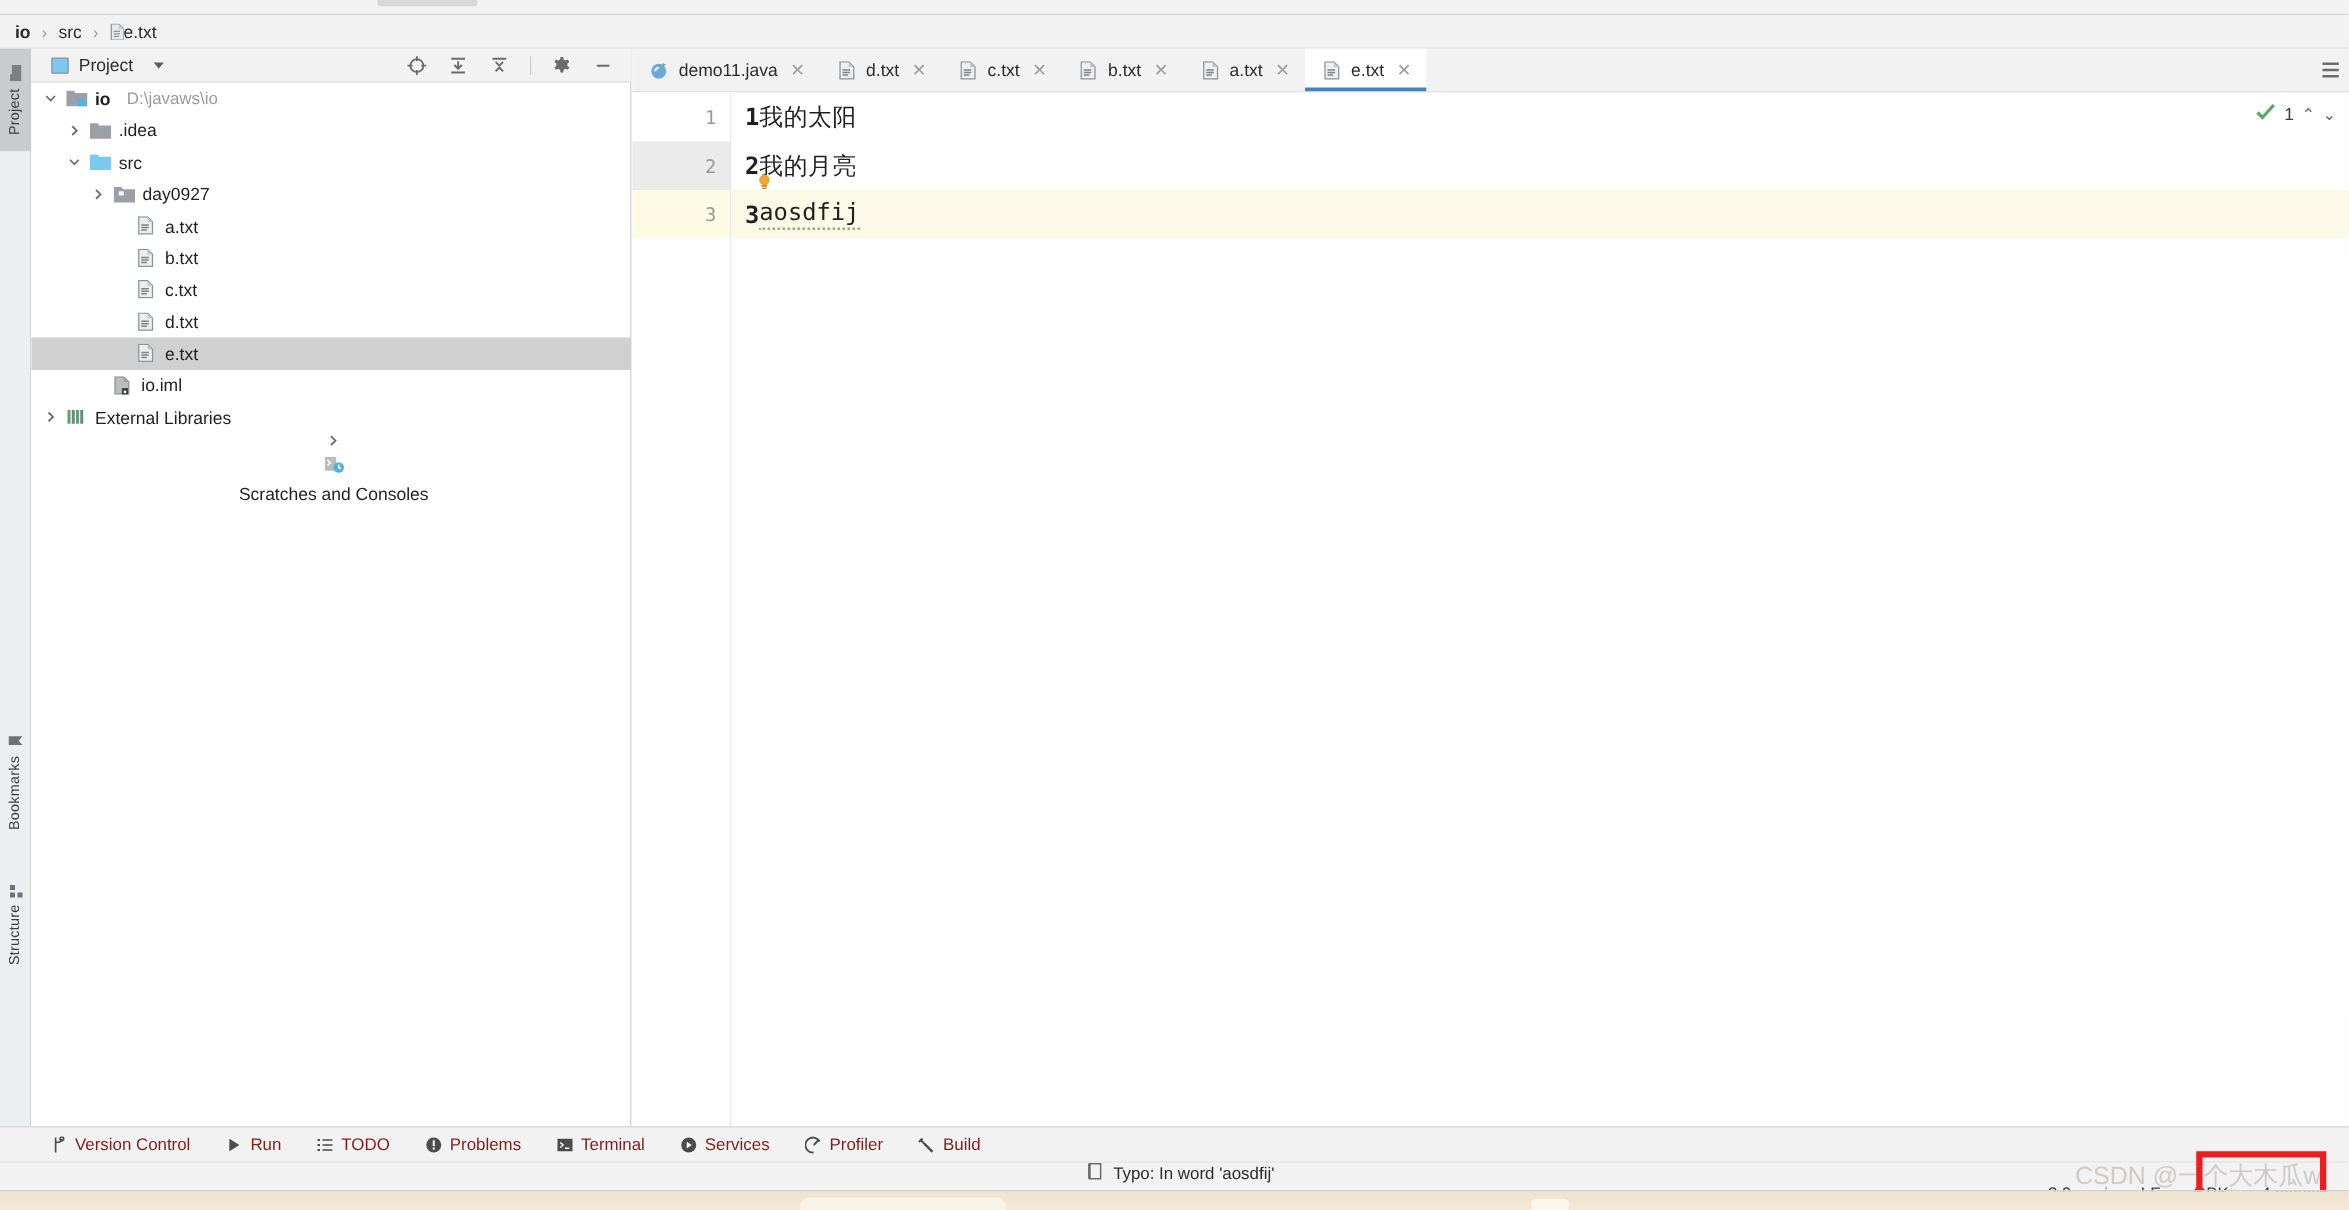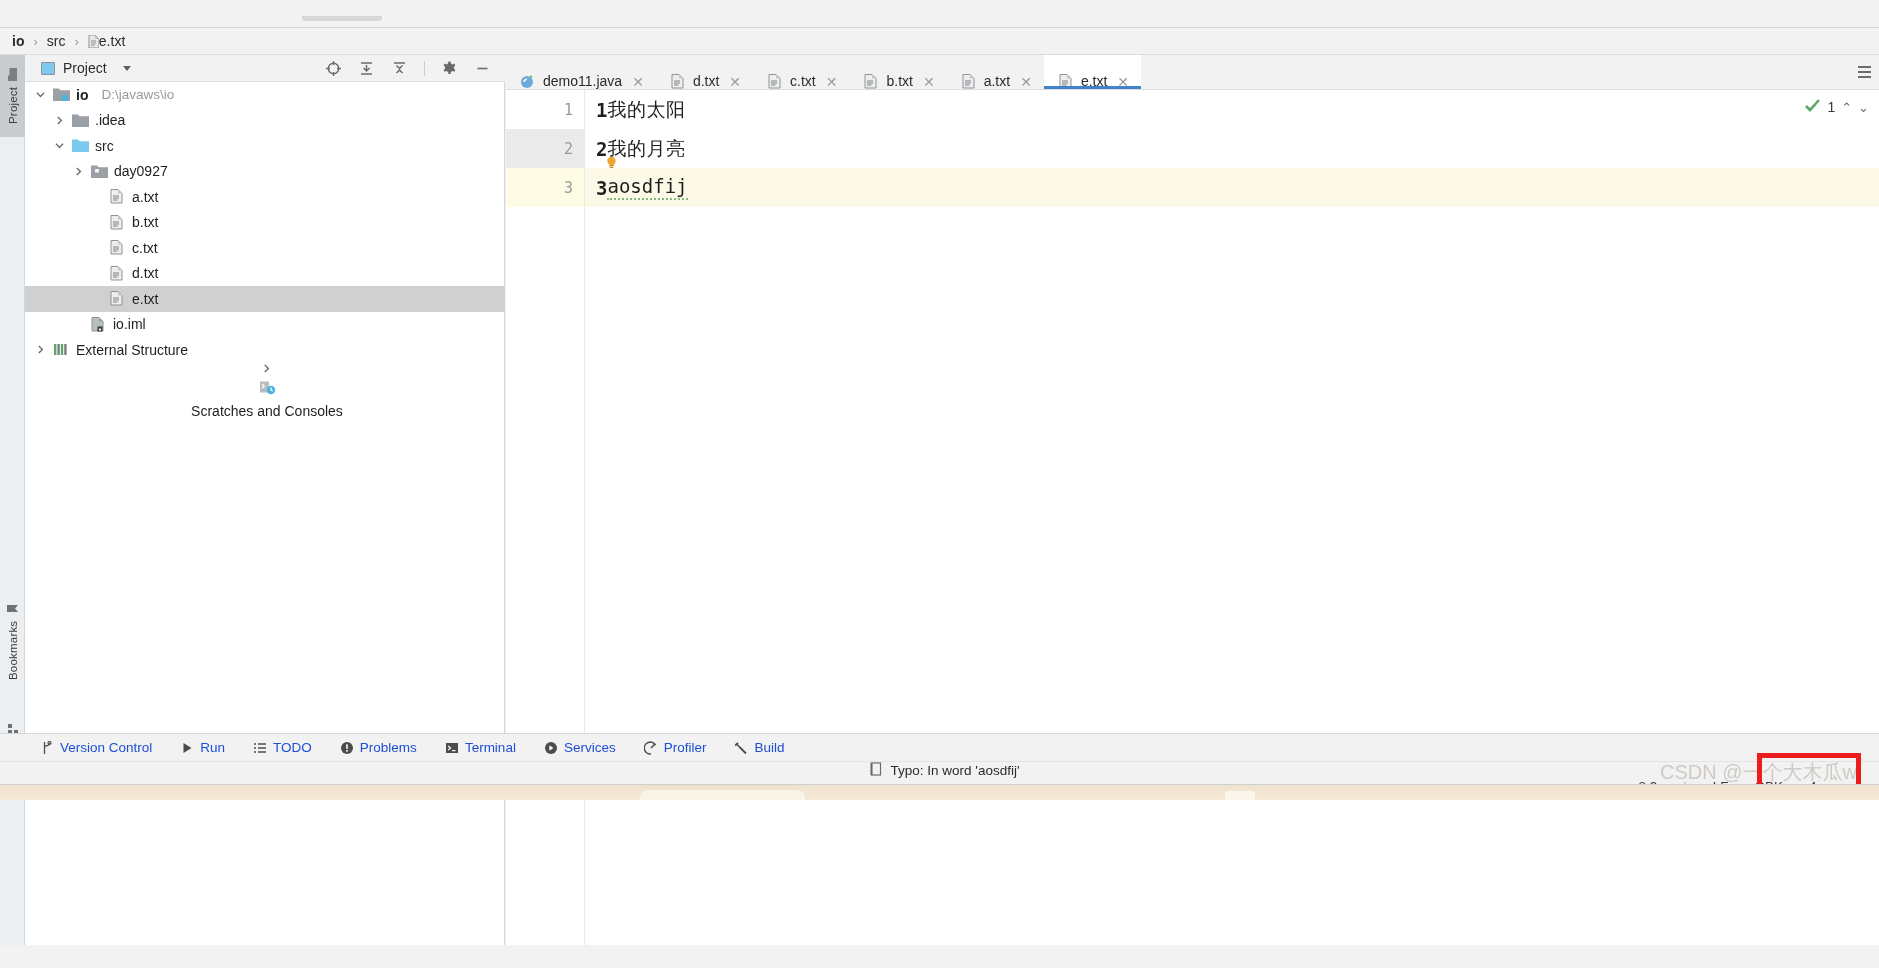--- a/index.html
+++ b/index.html
@@ -2,21 +2,21 @@
 <html><head>
 <meta charset="utf-8">
 <style>
   * { box-sizing: border-box; margin: 0; padding: 0; }
   html, body {
     width: 1879px; height: 968px;
     font-family: "Liberation Sans", sans-serif;
     background: #f2f2f2;
     overflow: hidden;
   }
-  .app { position: relative; width: 1879px; height: 784px; background: #f2f2f2; margin-top: 16px; }
+  .app { position: relative; width: 1879px; height: 968px; background: #f2f2f2; }
 
   
   .top-strip {
     position: absolute; left: 0; top: 0; width: 1879px; height: 12px;
     background: #f2f2f2; border-bottom: 1px solid #d6d6d6;
   }
   .top-strip-pill {
     position: absolute; left: 302px; top: 0px; width: 80px; height: 5px;
     background: #d8d8d8; border-radius: 0 0 3px 3px;
   }
@@ -92,21 +92,21 @@
   .tpath { color: #9a9a9a; margin-left: 7px; font-size: 13.5px; }
 
   
   .editor-area { position: absolute; left: 506px; top: 39px; right: 0; height: 890px; background: #ffffff; }
   .tabbar {
     position: absolute; left: 0; top: 0; right: 0; height: 35px;
     background: #f2f2f2; display: flex; align-items: stretch;
     border-bottom: 1px solid #dcdcdc;
   }
   .tab {
-    display: flex; align-items: flex-end; gap: 8px;
+    display: flex; align-items: center; gap: 8px;
     padding: 0 12px 0 14px; font-size: 14px; color: #2b2b2b;
     position: relative; cursor: pointer; background: transparent;
   }
   .tab.active { background: #ffffff; }
   .tab.active::after {
     content: ""; position: absolute; left: 0; right: 0; bottom: 0;
     height: 3px; background: #4083c9;
   }
   .tab-close { color: #9c9c9c; font-size: 14px; line-height: 1; margin-left: 2px; }
   .tab-ico { width: 15px; height: 15px; flex: 0 0 15px; }
@@ -151,21 +151,21 @@
     font-size: 14px; color: #3a3a3a;
   }
   .chev { color: #6b6b6b; font-size: 13px; line-height: 1; }
 
   
   .bottom-bar {
     position: absolute; left: 0; bottom: 39px; width: 1879px; height: 28px;
     background: #f2f2f2; border-top: 1px solid #d6d6d6;
     display: flex; align-items: center; padding-left: 40px; gap: 28px;
   }
-  .bb-item { display: flex; align-items: center; gap: 6px; font-size: 13.5px; color: #1d4ed8; cursor: pointer; }
+  .bb-item { display: flex; align-items: center; gap: 6px; font-size: 13.5px; color: #7f1d1d; cursor: pointer; }
   .bb-ico { width: 14px; height: 14px; flex: 0 0 14px; }
 
   
   .status-bar {
     position: absolute; left: 0; bottom: 16px; width: 1879px; height: 23px;
     background: #f2f2f2; display: flex; align-items: center;
     border-top: 1px solid #e3e3e3; padding-left: 10px; flex-direction: column;
   }
   .sb-msg { display:flex; align-items:center; gap:8px; font-size: 13.5px; color: #2b2b2b; }
   .sb-right { margin-left: auto; display:flex; align-items:center; gap: 26px; padding-right: 16px;
@@ -399,21 +399,21 @@
             <svg width="11" height="11" viewBox="0 0 11 11">
               <path d="M3.8 2l3.6 3.5L3.8 9" stroke="#6b6b6b" stroke-width="1.4" fill="none"></path>
             </svg>
           </span>
           <span class="tico"><svg width="17" height="15" viewBox="0 0 17 15">
               <rect x="1" y="2" width="2.4" height="11" fill="#59a869"></rect>
               <rect x="4.4" y="2" width="2.4" height="11" fill="#7a7f83"></rect>
               <rect x="7.8" y="2" width="2.4" height="11" fill="#59a869"></rect>
               <rect x="11.2" y="2" width="2.4" height="11" fill="#7a7f83"></rect>
             </svg></span>
-          <span class="tlabel">External Structure</span>
+          <span class="tlabel">External Libraries</span>
         </div>
         <div class="tnode" style="padding-left: 10px; flex-direction: column;">
           <span class="twist">
             <svg width="11" height="11" viewBox="0 0 11 11">
               <path d="M3.8 2l3.6 3.5L3.8 9" stroke="#6b6b6b" stroke-width="1.4" fill="none"></path>
             </svg>
           </span>
           <span class="tico"><svg width="17" height="15" viewBox="0 0 17 15">
               <path d="M1 1.5h9v11H1z" fill="#b7bcc0"></path>
               <path d="M3 4l2.2 2.2L3 8.4" stroke="#ffffff" stroke-width="1.3" fill="none"></path>

